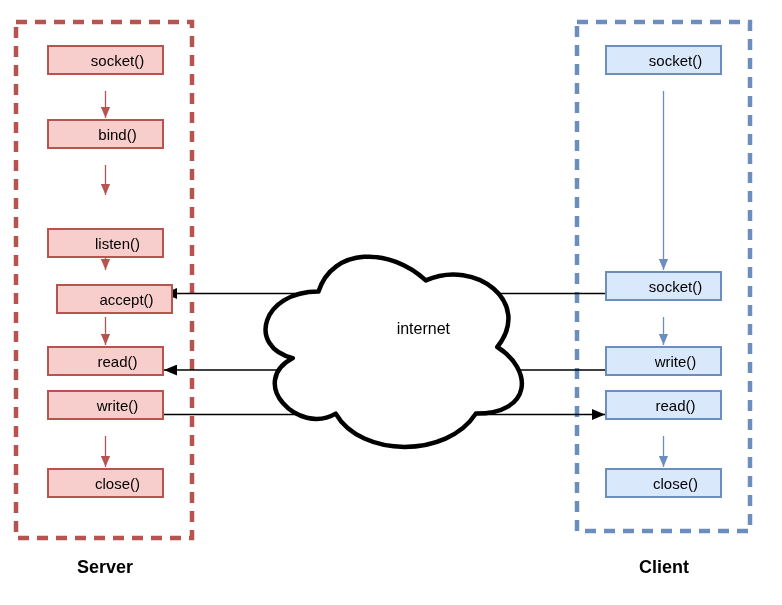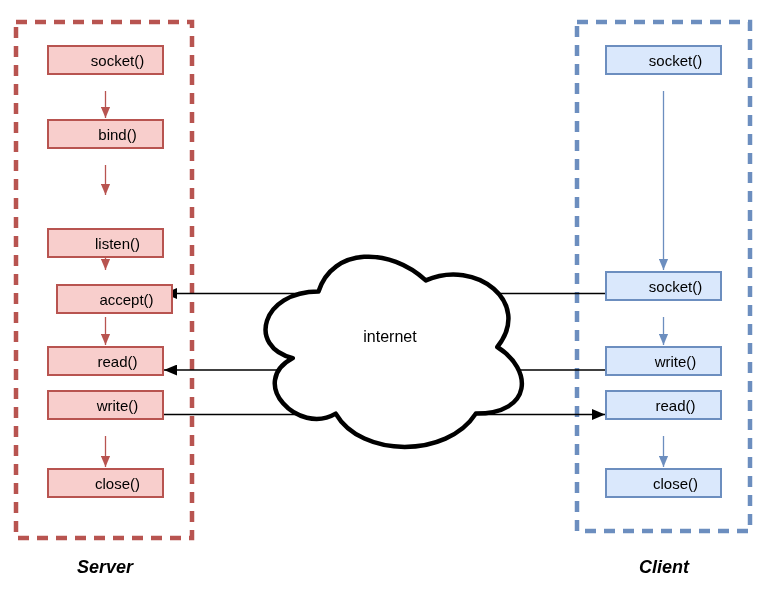--- a/index.html
+++ b/index.html
@@ -19,22 +19,22 @@
   .head-server{fill:var(--server-stroke);}
   .head-client{fill:var(--client-stroke);}
 
   
   .box{position:absolute;width:117px;height:30px;box-sizing:border-box;border:2px solid;
        display:flex;align-items:center;justify-content:center;
        font-size:15px;color:var(--text);padding-left:24px;}
   .sbox{background:var(--server-fill);border-color:var(--server-stroke);}
   .cbox{background:var(--client-fill);border-color:var(--client-stroke);}
 
-  .col-label{position:absolute;width:140px;text-align:center;font-size:18px;font-weight:bold;color:var(--text);font-style:italic;}
-  .cloud-label{position:absolute;left:330px;top:328px;width:120px;text-align:center;font-size:16px;color:var(--text);}
+  .col-label{position:absolute;width:140px;text-align:center;font-size:18px;font-weight:bold;color:var(--text);}
+  .cloud-label{position:absolute;left:330px;top:320px;width:120px;text-align:right;font-size:16px;color:var(--text);}
 </style>
 </head>
 <body>
 
 <div class="stage">
 
   <svg width="782" height="605" viewBox="0 0 782 605">
     <defs>
       <marker id="mk-black" viewBox="0 0 12 10" refX="12" refY="5" markerWidth="13" markerHeight="11" orient="auto" markerUnits="userSpaceOnUse">
         <path d="M0,0 L12,5 L0,10 Z" class="head-black"></path>

